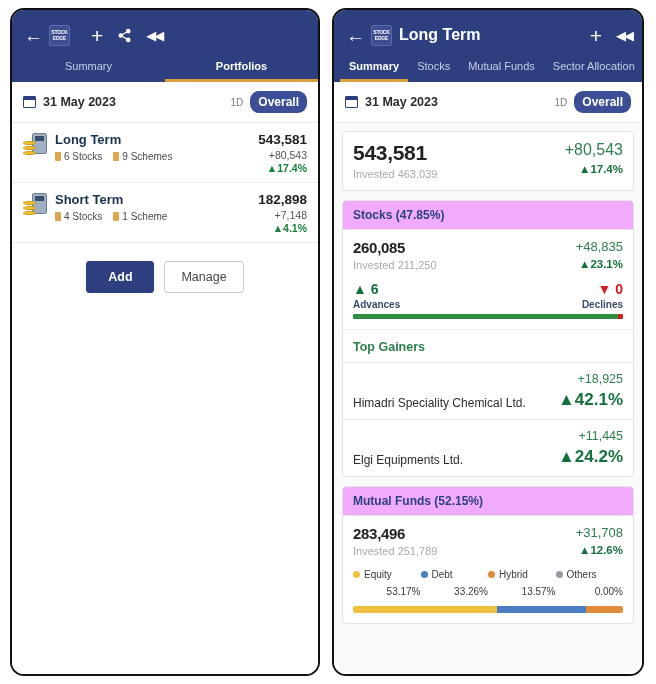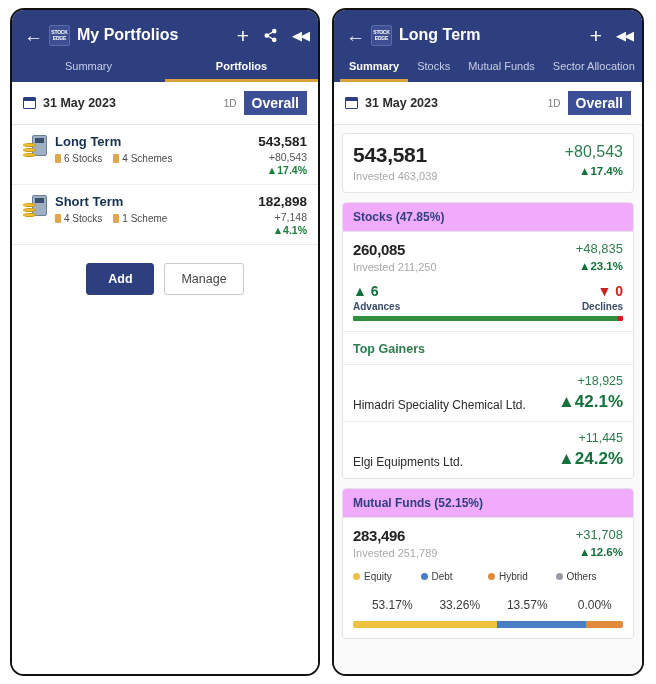--- a/index.html
+++ b/index.html
@@ -143,22 +143,22 @@
   .toggle-opt {
     font-size: 10px;
     color: #7b7b7b;
     padding: 4px 7px;
     cursor: pointer;
   }
   .toggle-opt.active {
     background: #3c4f96;
     color: #ffffff;
     font-weight: bold;
-    border-radius: 0;
-    font-size: 14px;
+    border-radius: 9px;
+    font-size: 12px;
     padding: 4px 8px;
   }
 
   
   .body { flex: 1 1 auto; overflow: hidden; background: #ffffff; }
 
   .pf-item {
     display: flex;
     padding: 9px 11px 8px 11px;
     border-bottom: 1px solid #ececec;
@@ -357,24 +357,24 @@
     font-size: 10px;
     color: #3a3a3a;
   }
   .dot {
     width: 7px; height: 7px;
     border-radius: 50%;
     margin-right: 4px;
     flex: 0 0 auto;
   }
   .legend-pct {
-    font-size: 12px;
+    font-size: 10px;
     color: #3a3a3a;
-    margin-top: 16px;
-    text-align: center;
+    margin-top: 6px;
+    text-align: right;
     padding-left: 11px;
   }
   .alloc-bar {
     height: 7px;
     display: flex;
     margin-top: 9px;
     border-radius: 2px;
     overflow: hidden;
   }
 </style>
@@ -385,21 +385,20 @@
 
   <div class="phone left">
 
     <div class="appbar">
       <div class="appbar-row">
         <div class="back-arrow">←</div>
         <div class="se-logo">
           <span>STOCK</span>
           <span>EDGE</span>
         </div>
-        <div class="app-title">My Portfolios</div>
         <div class="bar-icon plus">+</div>
         <div class="bar-icon">
           <svg width="15" height="15" viewBox="0 0 24 24" fill="none" stroke="#ffffff" stroke-width="2.2" stroke-linecap="round" stroke-linejoin="round">
             <circle cx="18" cy="5" r="2.6" fill="#ffffff"></circle>
               <circle cx="6" cy="12" r="2.6" fill="#ffffff"></circle>
               <circle cx="18" cy="19" r="2.6" fill="#ffffff"></circle>
             <line x1="8.3" y1="10.8" x2="15.7" y2="6.4"></line>
               <line x1="8.3" y1="13.2" x2="15.7" y2="17.6"></line>
           </svg>
         </div>
@@ -432,21 +431,21 @@
         </div>
         <div class="pf-left">
           <div class="pf-name">Long Term</div>
           <div class="pf-tags">
             <div class="pf-tag">
               <span class="tag-sq"></span>
               <span>6 Stocks</span>
             </div>
             <div class="pf-tag">
               <span class="tag-sq"></span>
-              <span>4 Schemes</span>
+              <span>9 Schemes</span>
             </div>
           </div>
         </div>
         <div class="pf-right">
           <div class="pf-value">543,581</div>
           <div class="pf-gain">+80,543</div>
           <div class="pf-pct">▲17.4%</div>
         </div>
       </div>
 

